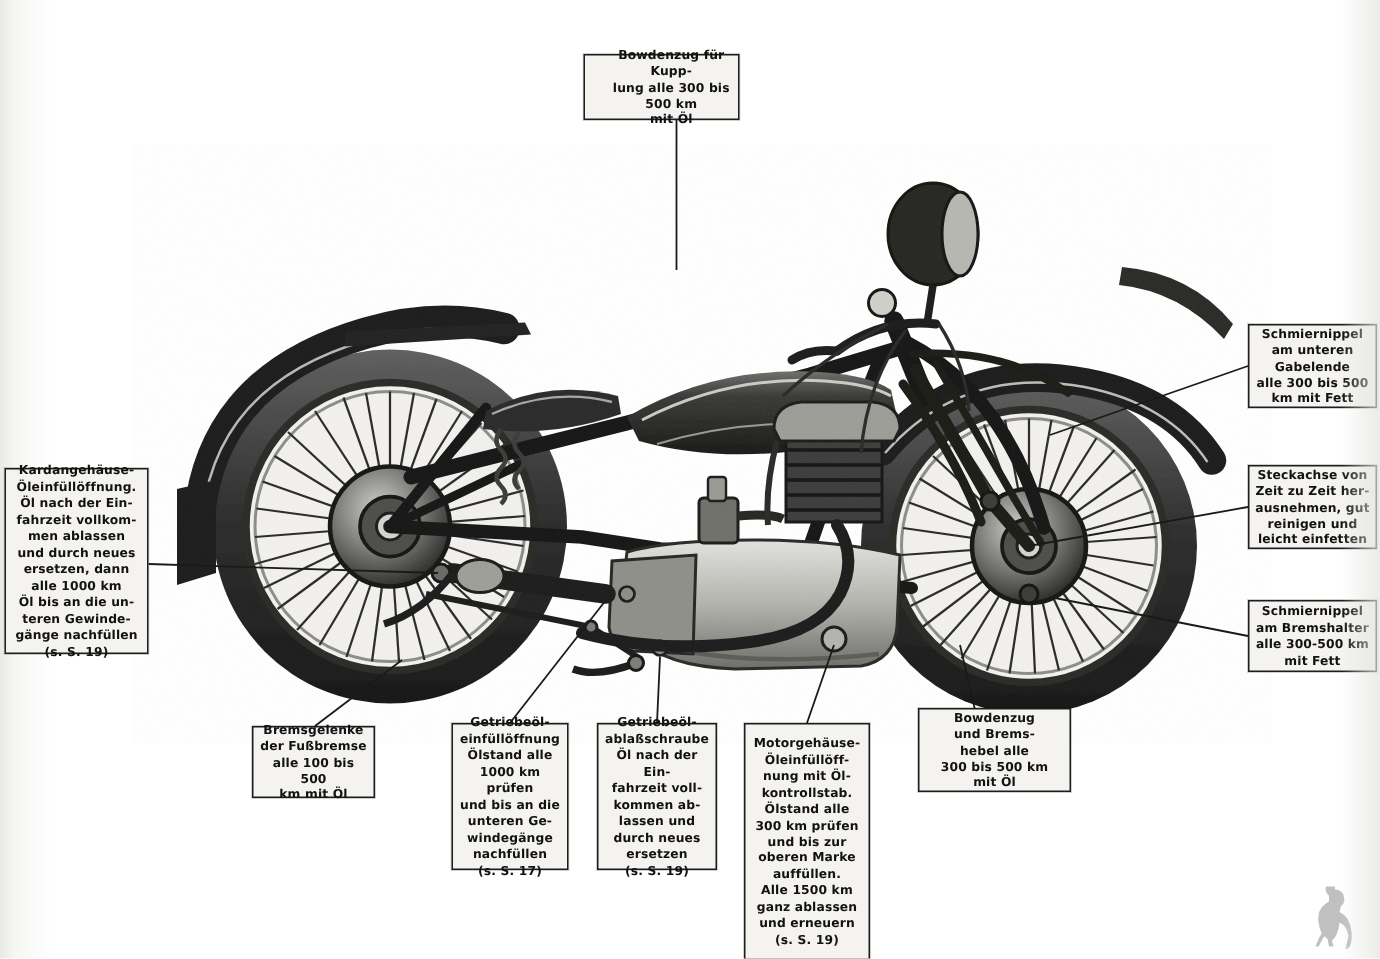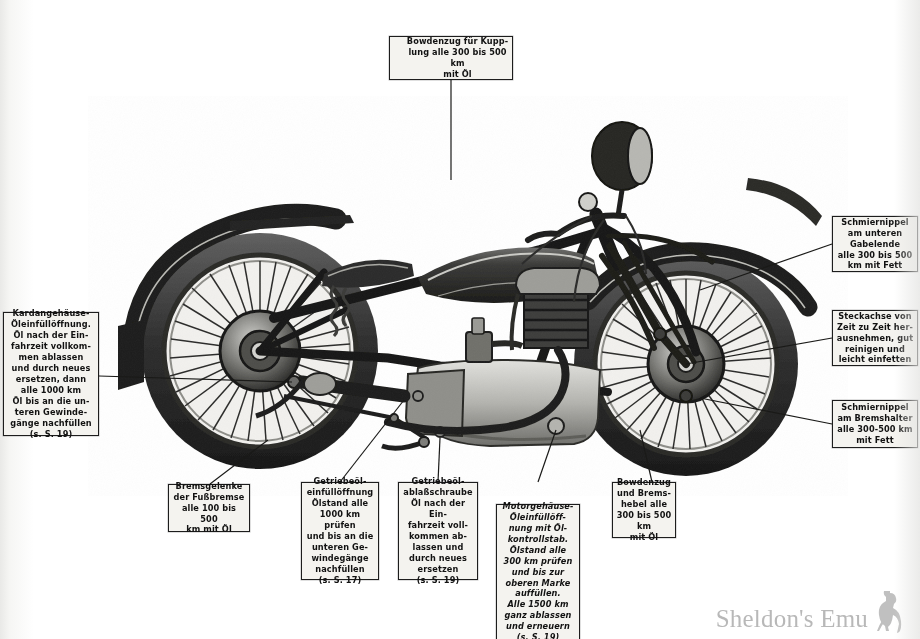--- a/index.html
+++ b/index.html
@@ -340,21 +340,21 @@
       <path d="M340 482 L404 400"></path>
 
       <path d="M438 482 L440 438"></path>
 
       <path d="M538 482 L556 430"></path>
 
       <path d="M652 482 L640 430"></path>
     </g>
   </svg>
 
-  <div class="callout" style="left: 389px; top: 36px; width: 124px; height: 44px; display: flex; align-items: center; justify-content: center; padding-left: 16px;">Bowdenzug für Kupp-
+  <div class="callout" style="left: 389px; top: 36px; width: 104px; height: 44px; display: flex; align-items: center; justify-content: center; padding-left: 16px;">Bowdenzug für Kupp-
 lung alle 300 bis 500 km
 mit Öl</div>
   <div class="callout" style="left: 3px; top: 312px; width: 96px; height: 124px; display: flex; align-items: center; justify-content: center;">Kardangehäuse-
 Öleinfüllöffnung.
 Öl nach der Ein-
 fahrzeit vollkom-
 men ablassen
 und durch neues
 ersetzen, dann
 alle 1000 km
@@ -391,41 +391,40 @@
 (s. S. 17)</div>
   <div class="callout" style="left: 398px; top: 482px; width: 80px; height: 98px; display: flex; align-items: center; justify-content: center;">Getriebeöl-
 ablaßschraube
 Öl nach der Ein-
 fahrzeit voll-
 kommen ab-
 lassen und
 durch neues
 ersetzen
 (s. S. 19)</div>
-  <div class="callout" style="left: 496px; top: 504px; width: 84px; height: 136px; display: flex; align-items: center; justify-content: center; font-style: italic;">Motorgehäuse-
+  <div class="callout" style="left: 496px; top: 482px; width: 84px; height: 158px; display: flex; align-items: center; justify-content: center;">Motorgehäuse-
 Öleinfüllöff-
 nung mit Öl-
 kontrollstab.
 Ölstand alle
 300 km prüfen
 und bis zur
 oberen Marke
 auffüllen.
 Alle 1500 km
 ganz ablassen
 und erneuern
 (s. S. 19)</div>
-  <div class="callout" style="left: 612px; top: 482px; width: 64px; height: 56px; display: flex; align-items: center; justify-content: center;">Bowdenzug
+  <div class="callout" style="left: 612px; top: 472px; width: 102px; height: 56px; display: flex; align-items: center; justify-content: center;">Bowdenzug
 und Brems-
 hebel alle
 300 bis 500 km
 mit Öl</div>
 
   <div id="watermark">
-    <span id="wm-text">Sheldon's Emu</span>
     <svg id="wm-bird" width="34" height="42" viewBox="0 0 34 42">
       <path d="M20 2 q5 0 6 5 q1 4 -2 6 l-1 4 q7 3 8 13 q1 11 -4 12 l2 -9 q-1 -7 -6 -9
                q-1 9 -5 12 l1 4 l-3 0 l-1 -5 q-5 -3 -6 -11 q-1 -8 4 -12 l3 -2 l0 -4
                q-3 -2 -2 -6 q1 -5 6 -5 z" fill="#9a9a9a"></path>
       <path d="M13 28 q-4 6 -6 12 l2 0 q3 -6 6 -10 z" fill="#9a9a9a"></path>
     </svg>
   </div>
 
 </div>
 

